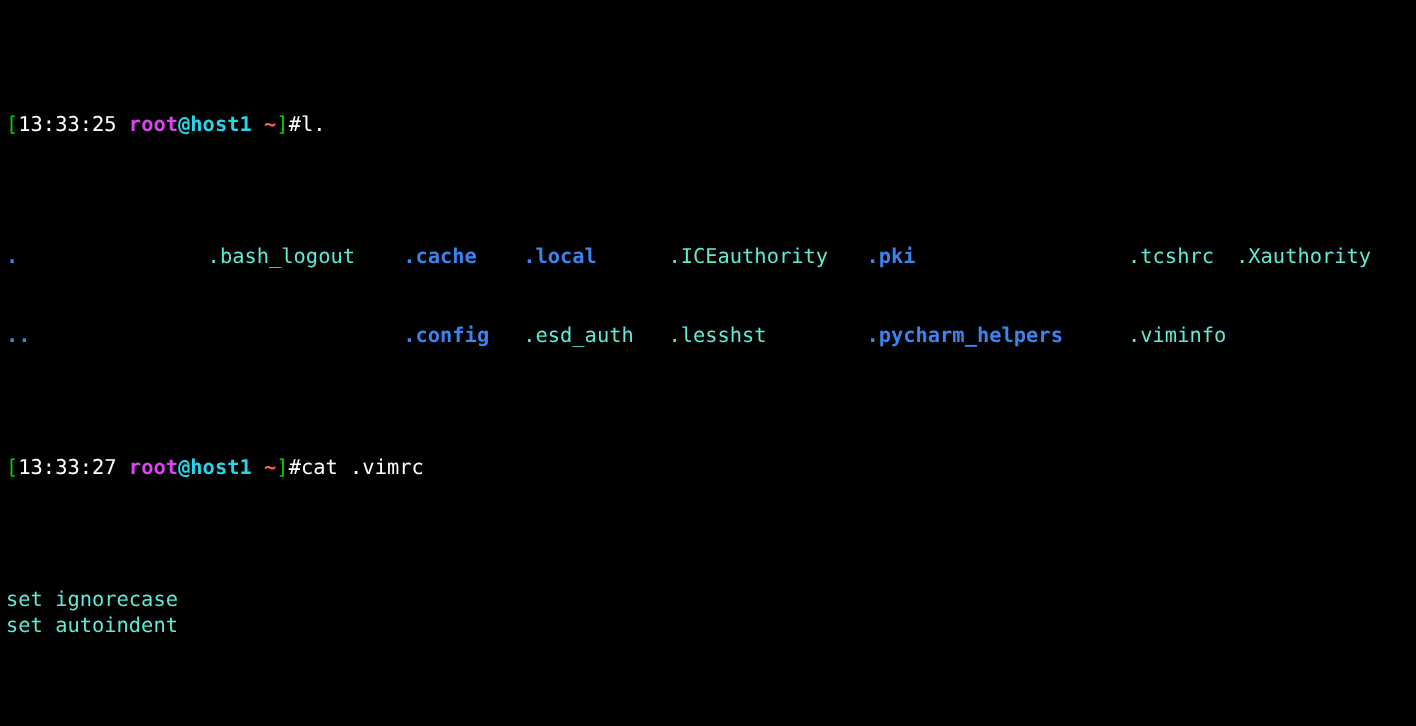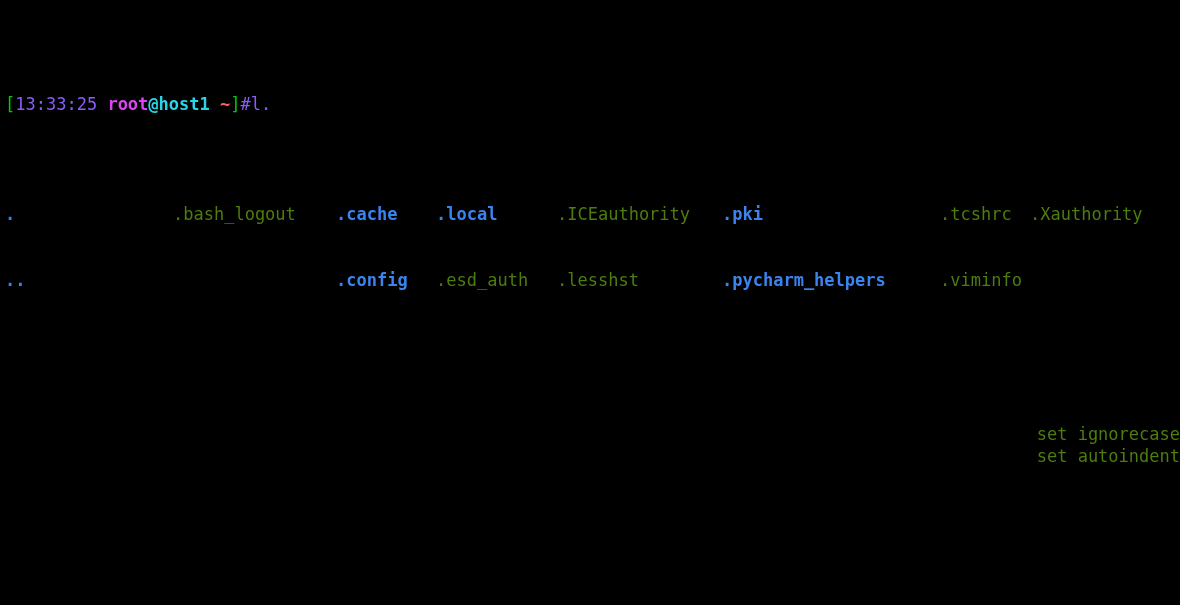--- a/index.html
+++ b/index.html
@@ -28,26 +28,26 @@
     white-space: pre;
     letter-spacing: 0px;
   }
   .line {
     display: block;
     height: 22px;
     white-space: pre;
   }
   
   .c-green   { color: #00cc00; }
-  .c-white   { color: #8b5cf6; }
+  .c-white   { color: #ffffff; }
   .c-yellow  { color: #d946ef; font-weight: bold; }
   .c-cyan    { color: #2ad4e8; font-weight: bold; }
   .c-red     { color: #ff5f5f; font-weight: bold; }
   .c-blue    { color: #3b84f0; font-weight: bold; }
-  .c-plain   { color: #4d7c0f; text-align: right; }
+  .c-plain   { color: #5eead4; }
 
   
   .ls-row {
     display: block;
     height: 22px;
     position: relative;
     white-space: pre;
   }
   .ls-cell {
     position: absolute;
@@ -86,20 +86,21 @@
     <span class="ls-cell col0 c-blue">..</span>
     <span class="ls-cell col2 c-blue">.config</span>
     <span class="ls-cell col3 c-plain">.esd_auth</span>
     <span class="ls-cell col4 c-plain">.lesshst</span>
     <span class="ls-cell col5 c-blue">.pycharm_helpers</span>
     <span class="ls-cell col6 c-plain">.viminfo</span>
     <span class="ls-cell col7 c-plain"></span>
   </div>
 
   
+  <div class="line"><span class="c-green">[</span><span class="c-white">13:33:27</span><span class="c-white"> </span><span class="c-yellow">root</span><span class="c-cyan">@</span><span class="c-cyan">host1</span><span class="c-white"> </span><span class="c-red">~</span><span class="c-green">]</span><span class="c-white">#</span><span class="c-white">cat .vimrc</span></div>
 
   
   <div id="file-output"><div class="line c-plain">set ignorecase</div><div class="line c-plain">set autoindent</div></div>
 
   
   
 
 </div>
 
 </body></html>

